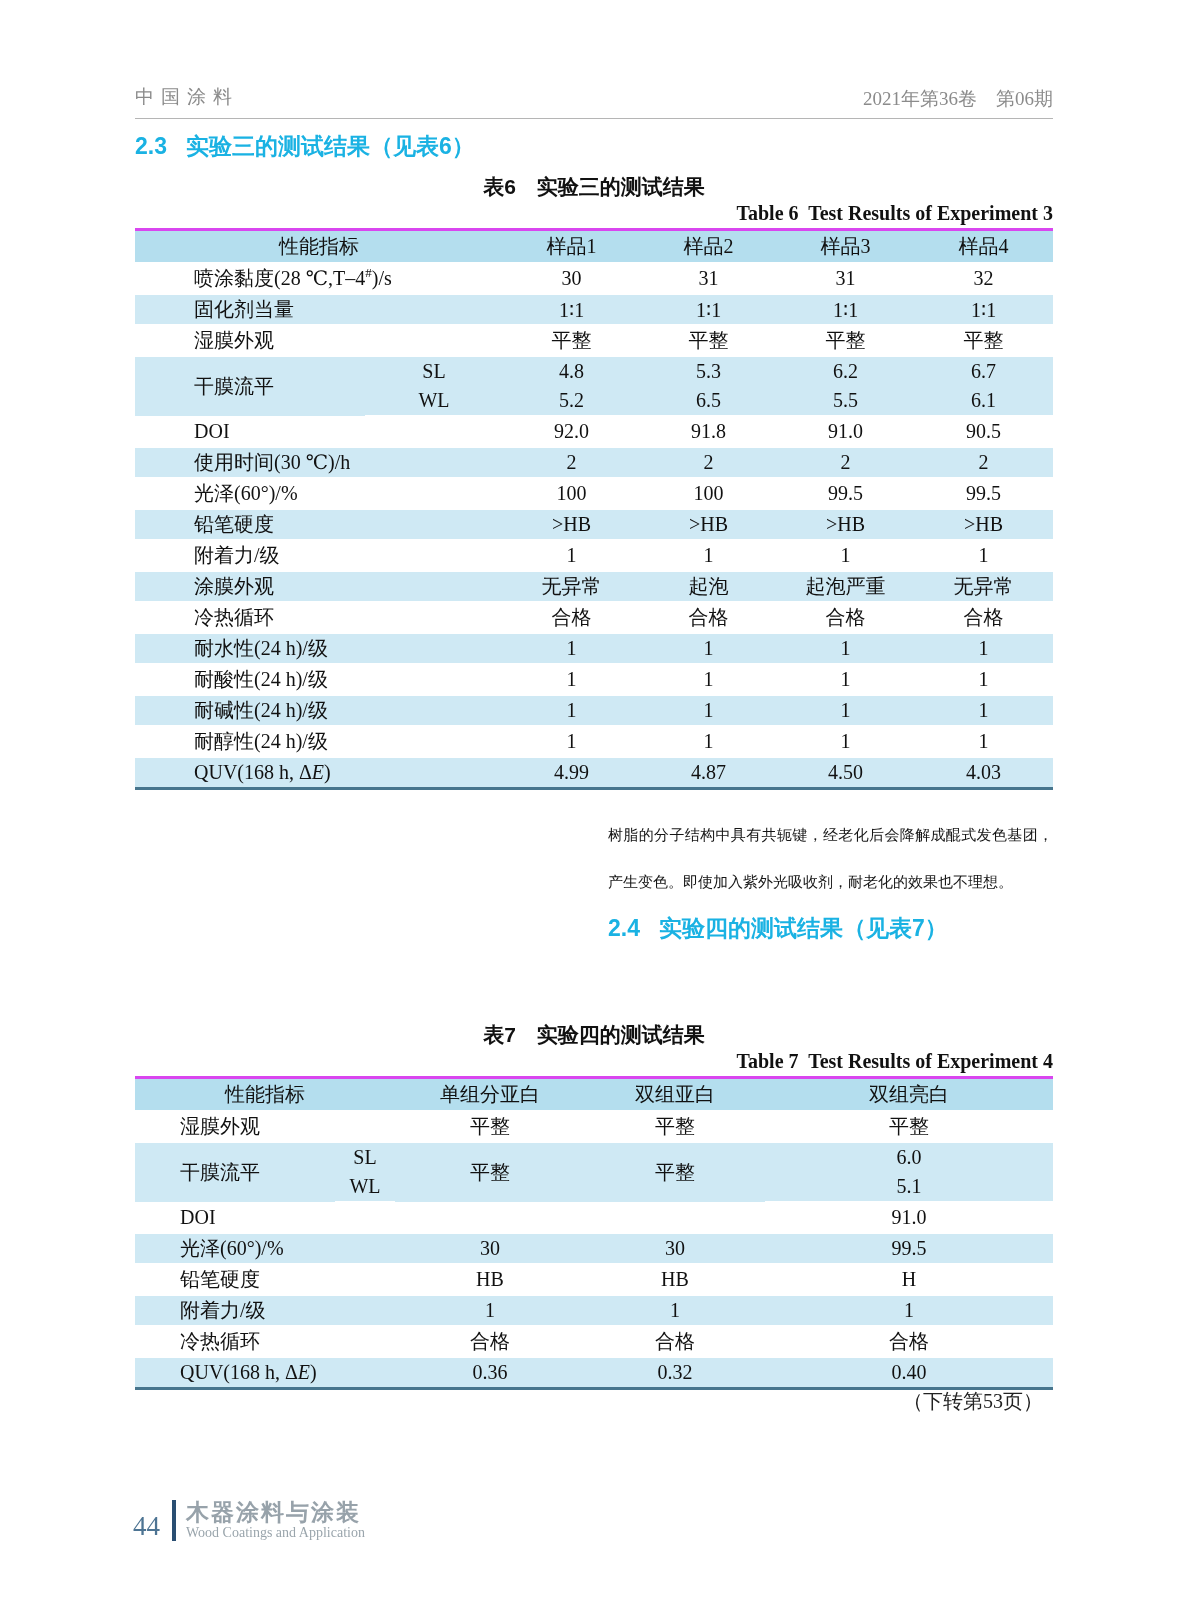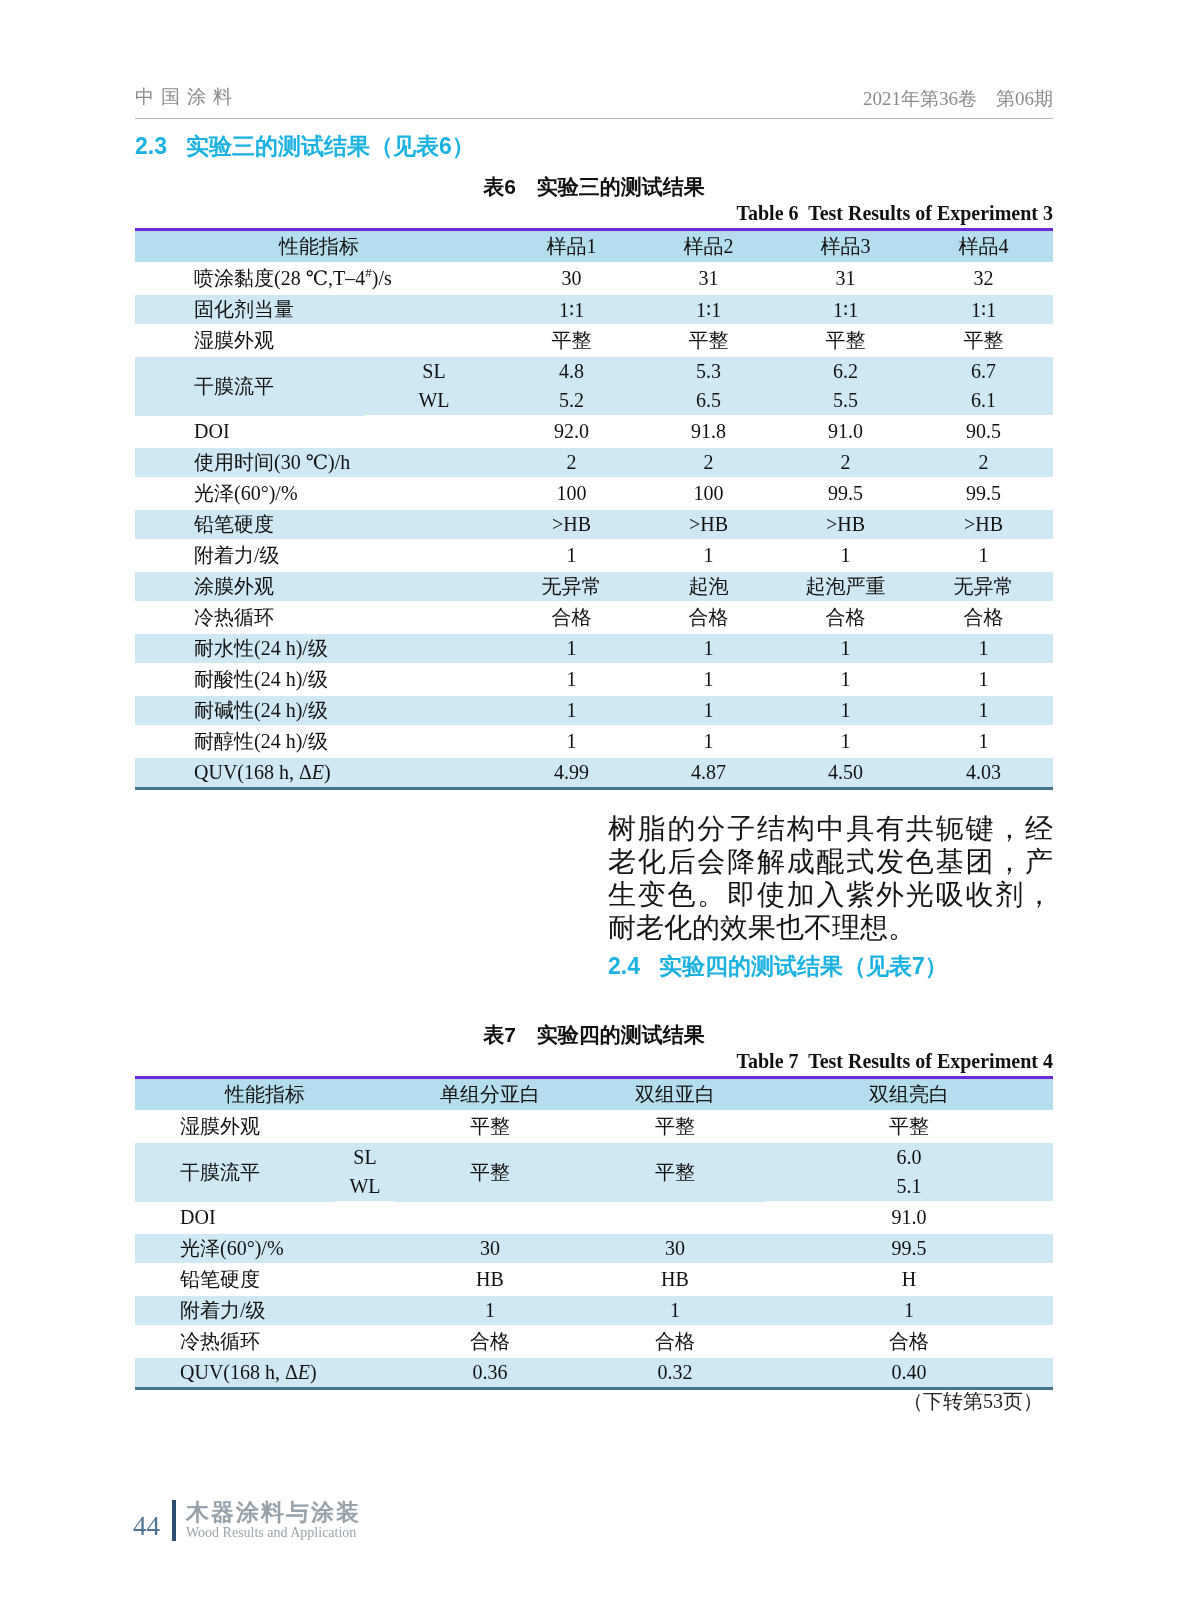--- a/index.html
+++ b/index.html
@@ -18,38 +18,38 @@
   
   .tblock{position:absolute;left:135px;width:918px;}
   .t6{top:174px;}
   .t7{top:1022px;}
   .tcap-cn{font-family:"Liberation Sans","DejaVu Sans",sans-serif;font-weight:bold;font-size:21px;
     text-align:center;line-height:26px;color:#111;white-space:pre-wrap;}
   .tcap-en{font-family:"Liberation Serif","DejaVu Serif",serif;font-weight:bold;font-size:20px;
     text-align:right;line-height:26px;color:#111;white-space:pre-wrap;}
   table.rt{
     width:918px;border-collapse:collapse;table-layout:fixed;margin-top:2px;
-    border-top:3px solid #6d28d9;border-bottom:3px solid #47758d;
+    border-top:3px solid #d946ef;border-bottom:3px solid #47758d;
     font-size:20px;color:#111;
   }
   table.rt td{padding:0;text-align:center;height:29px;vertical-align:middle;}
   table.rt thead td{background:#b4deee;height:31px;border-bottom:2px solid #ffffff;}
   table.rt tr.b td{background:#cfe9f4;border-top:2px solid #ffffff;border-bottom:2px solid #ffffff;}
   table.rt tr.grp-top td{border-bottom-width:0;}
   table.rt tr.grp-bot td{border-top-width:0;}
   table.rt td.lbl{text-align:left;}
   table.t6tab td.lbl{padding-left:59px;}
   table.t7tab td.lbl{padding-left:45px;}
   table.rt td.lbl sup{font-size:13px;}
   .ital{font-style:italic;}
   
   .para{position:absolute;top:812px;width:445px;font-size:22px;line-height:33px;text-align:justify;color:#151515;}
   .para-left{left:135px;text-indent:2em;}
   .para-right-wrap{position:absolute;left:608px;top:812px;width:445px;}
-  .para-right{font-size:28px;line-height:33px;text-align:justify;color:#151515;}
+  .para-right{font-size:15px;line-height:47px;text-align:justify;color:#151515;}
   .sec24{margin-top:7px;}
   
   .continuation{position:absolute;right:144px;top:1388px;font-size:20px;color:#222;}
   
   .footer{position:absolute;left:133px;top:1500px;display:flex;align-items:stretch;}
   .footer .pagenum{font-size:27px;color:#4d7493;align-self:flex-end;margin-right:12px;line-height:30px;}
   .footer .fbar{width:4px;background:#2a4e72;margin-right:10px;}
   .footer .ftitles{display:flex;flex-direction:column;justify-content:center;}
   .footer .fcn{font-family:"Liberation Sans","DejaVu Sans",sans-serif;font-weight:bold;font-size:23px;
     color:#97a2aa;letter-spacing:2px;line-height:24px;}
@@ -299,17 +299,17 @@
     </table>
   </div>
 
   <div class="continuation">（下转第53页）</div>
 
   <div class="footer">
     <div class="pagenum">44</div>
     <div class="fbar"></div>
     <div class="ftitles">
       <div class="fcn">木器涂料与涂装</div>
-      <div class="fen">Wood Results and Application</div>
+      <div class="fen">Wood Coatings and Application</div>
     </div>
   </div>
 
 </div>
 
 </body></html>

